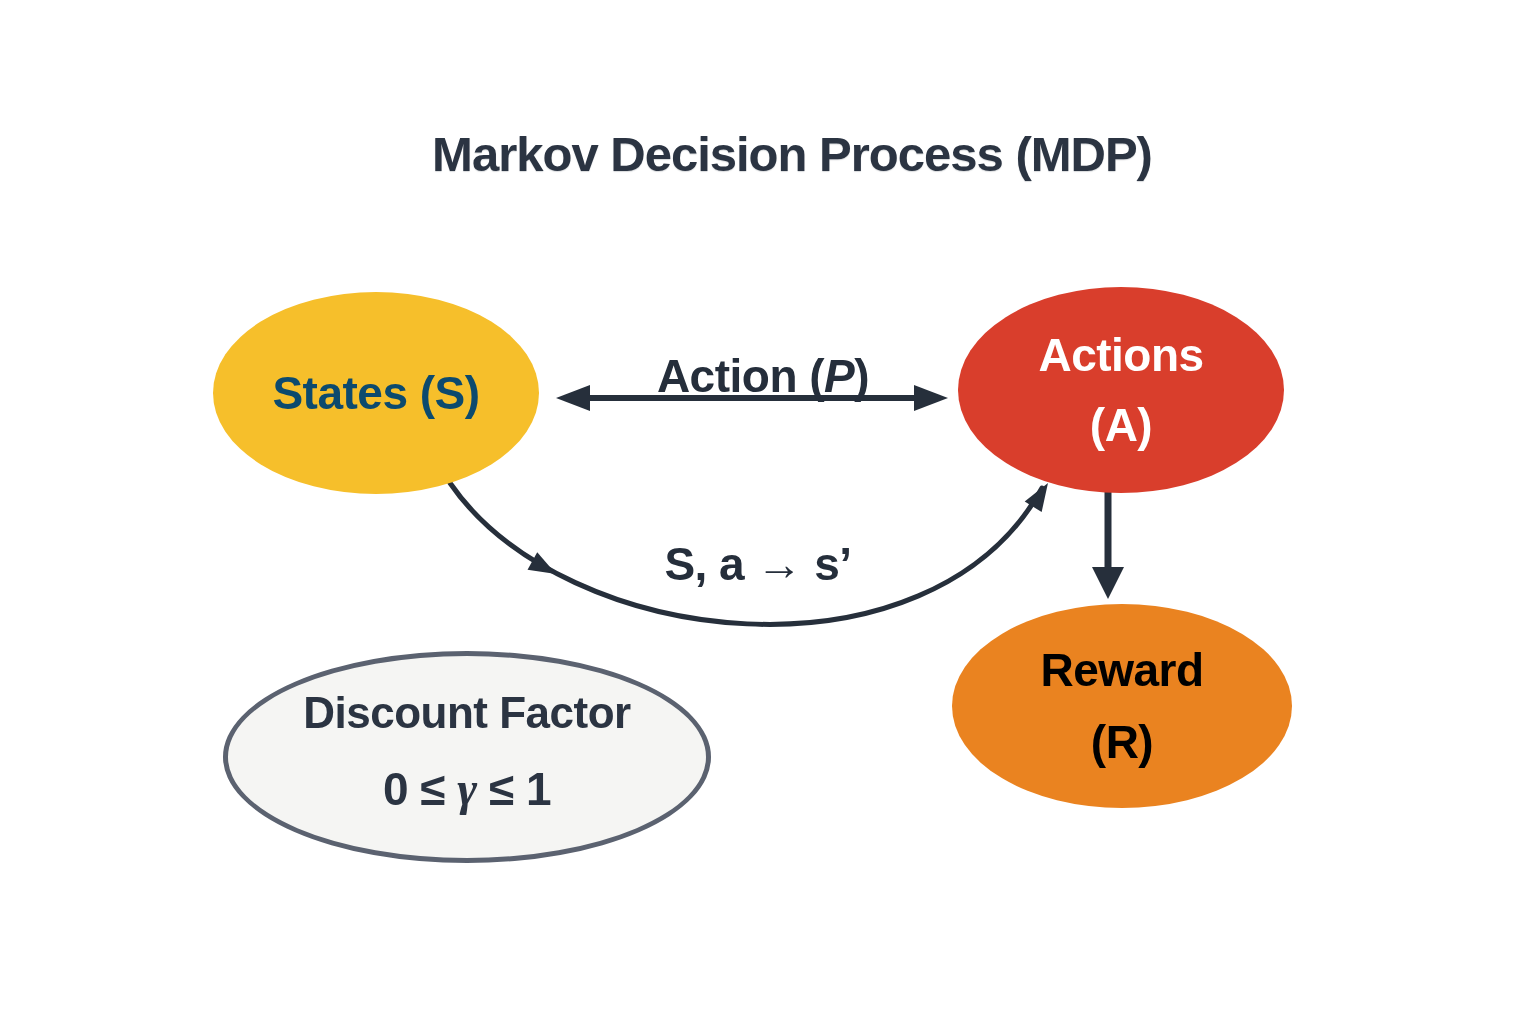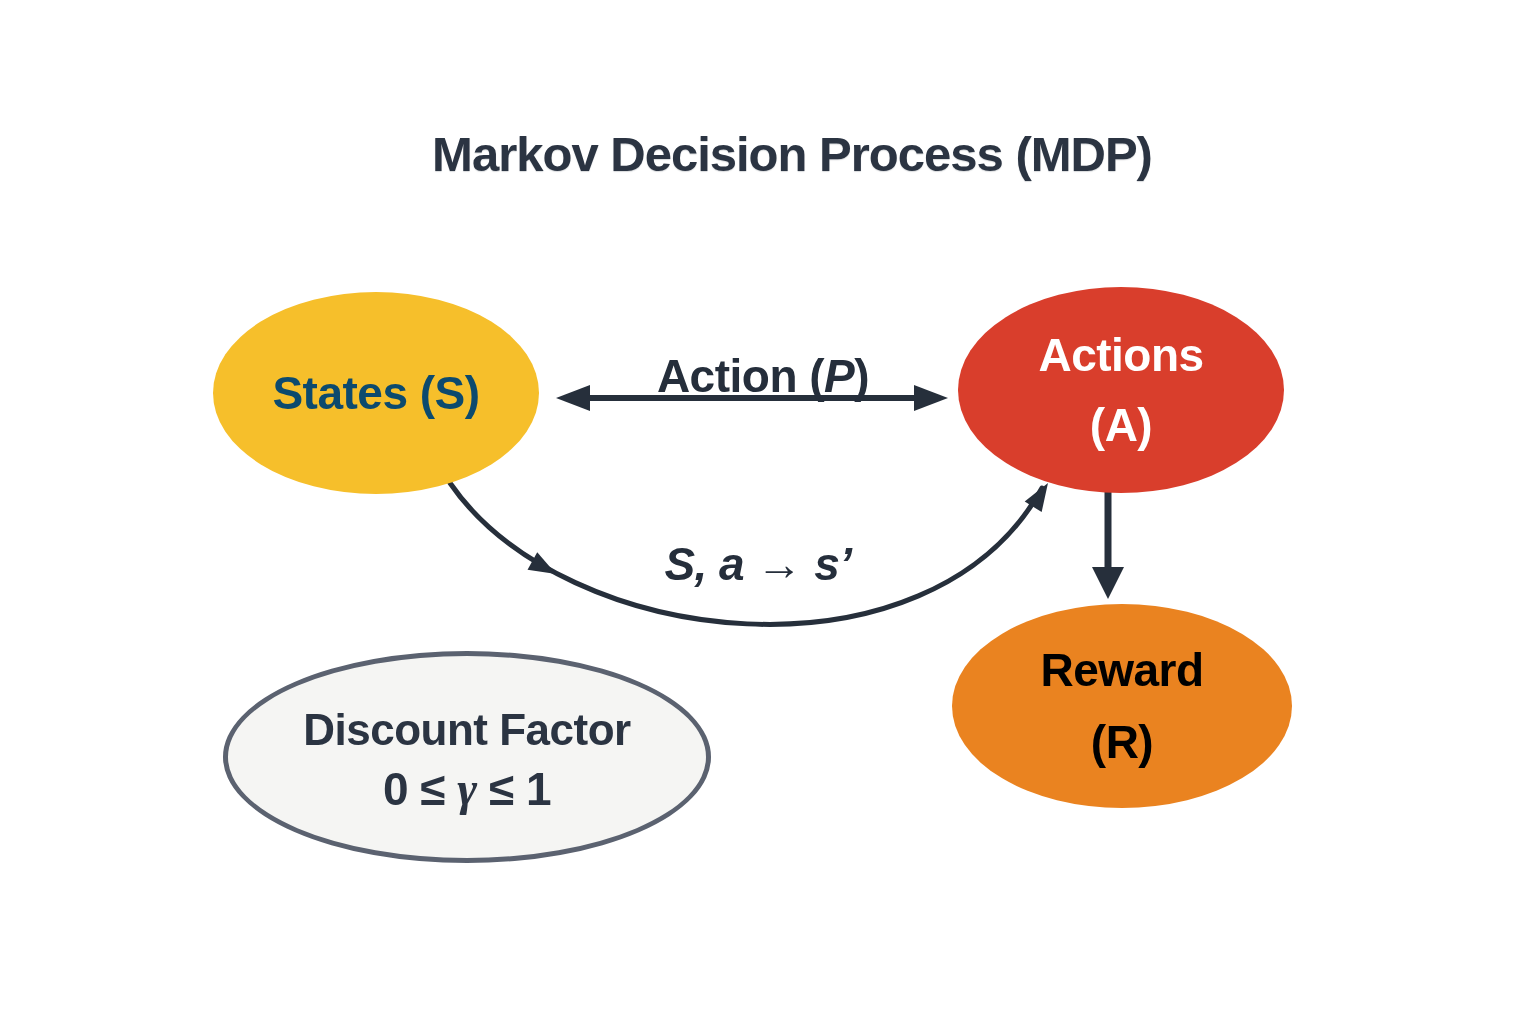--- a/index.html
+++ b/index.html
@@ -67,21 +67,21 @@
   }
   .node-discount {
     left: 223px; top: 651px;
     width: 488px; height: 212px;
     background: #f5f5f3;
     border: 5px solid #5b6270;
     color: #2b3442;
     box-sizing: border-box;
   }
   .discount-line1 { font-size: 44px; line-height: 64px; }
-  .discount-formula { font-size: 46px; line-height: 54px; }
+  .discount-formula { font-size: 46px; line-height: 87px; }
   .discount-formula span { white-space: pre; }
   .gamma {
     font-family: "Liberation Serif", "DejaVu Serif", serif;
     font-style: italic;
     font-size: 48px;
   }
   .edge-label {
     position: absolute;
     transform: translate(-50%, -50%);
     white-space: nowrap;
@@ -92,21 +92,20 @@
   .label-action {
     left: 763px; top: 356px;
     font-size: 46px;
     margin-top: 20px;
   }
   .label-action span { white-space: pre; }
   .label-action .it { font-style: italic; }
   .label-sas {
     left: 758px; top: 564px;
     font-size: 46px;
-    font-style: italic;
     text-align: right;
   }
 </style>
 </head>
 <body>
 
 <div id="stage">
 
   <div class="title">Markov Decision Process (MDP)</div>
 

